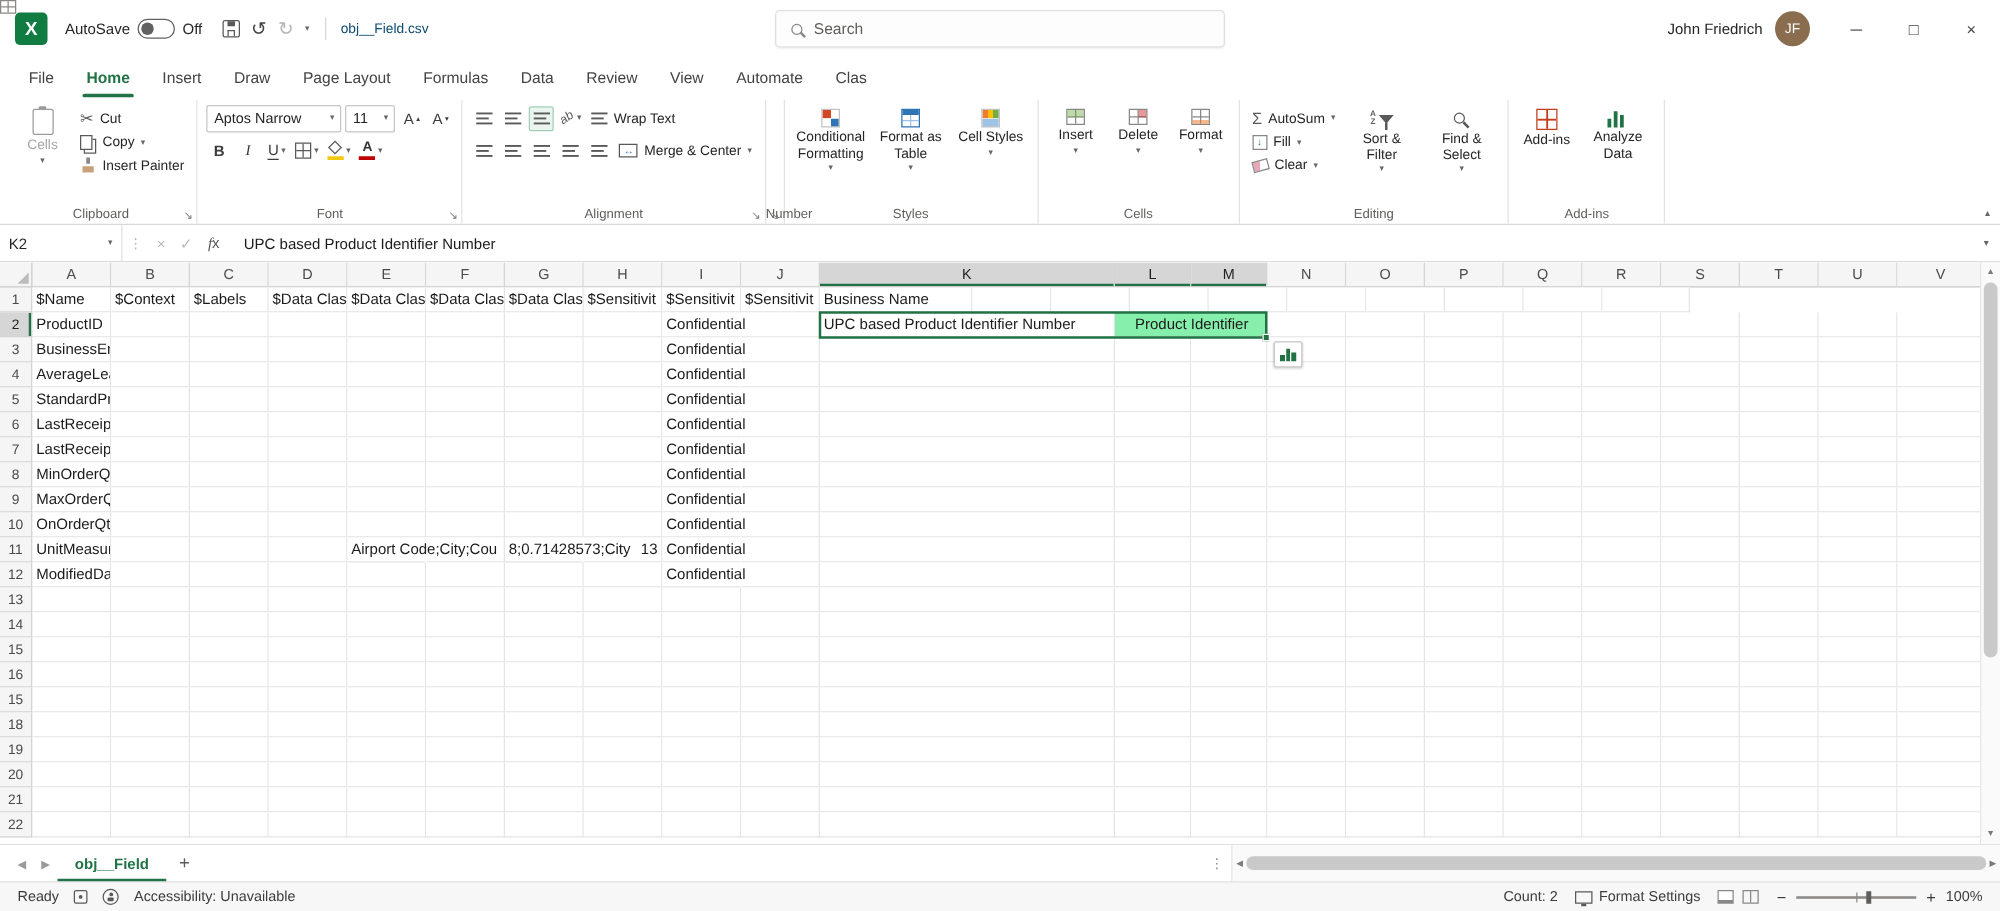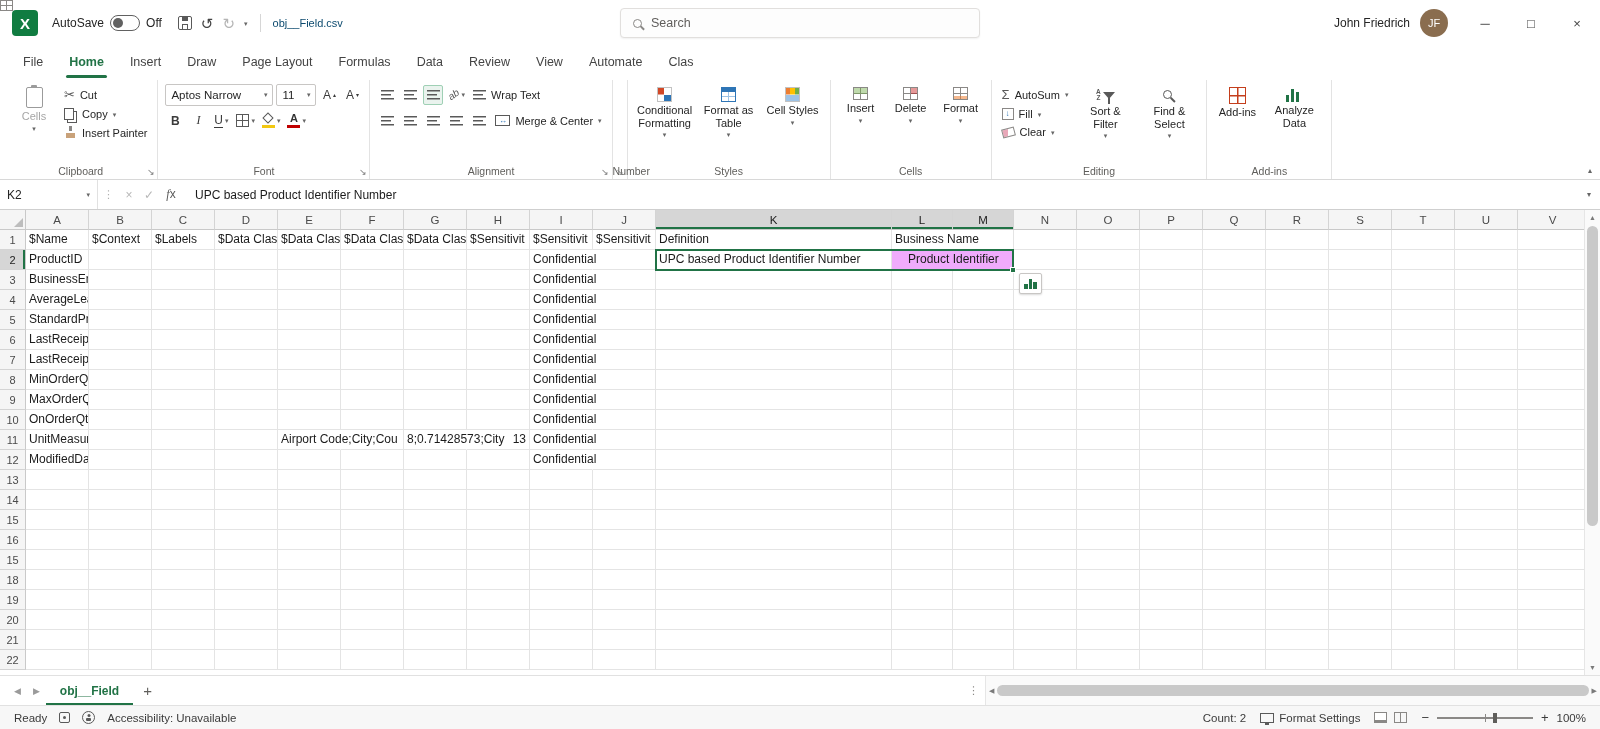--- a/index.html
+++ b/index.html
@@ -119,21 +119,21 @@
 .grid{position:absolute;top:0;left:0;right:16px;bottom:0;overflow:hidden;background:#fff;font-size:12px;color:#1b1b1b;}
 .grow{display:flex;height:20px;flex-wrap:nowrap;width:1590px;}
 .corner{width:26px;flex:none;background:#F5F5F5;border-right:1px solid #C9C9C9;border-bottom:1px solid #C9C9C9;position:relative;}
 .corner::after{content:"";position:absolute;right:2px;bottom:2px;border-left:9px solid transparent;border-bottom:9px solid #BDBDBD;}
 .col-header{flex:none;height:20px;background:#F5F5F5;border-right:1px solid #D4D4D4;border-bottom:1px solid #C9C9C9;display:flex;align-items:center;justify-content:center;font-size:11.5px;color:#4a4a4a;}
 .col-header.hl{background:#D6D6D6;box-shadow:inset 0 -2px 0 #217346;color:#222;}
 .row-header{width:26px;flex:none;background:#F5F5F5;border-right:1px solid #C9C9C9;border-bottom:1px solid #D4D4D4;display:flex;align-items:center;justify-content:center;font-size:11px;color:#4a4a4a;}
 .row-header.hl{background:#D6D6D6;box-shadow:inset -2px 0 0 #217346;color:#222;}
 .cell{flex:none;height:20px;border-right:1px solid #E4E4E4;border-bottom:1px solid #E4E4E4;padding:0 3px;line-height:19px;white-space:nowrap;overflow:hidden;background:#fff;}
 .cell.ov{overflow:visible;border-right-color:transparent;position:relative;z-index:1;}
-.cell.sel{background:#f0abfc;padding-left:16px;}
+.cell.sel{background:#86efac;padding-left:16px;}
 .cell.right{text-align:right;}
 .sel-box{position:absolute;border:2px solid #217346;pointer-events:none;z-index:5;}
 .sel-handle{position:absolute;right:-4px;bottom:-4px;width:6px;height:6px;background:#217346;border:1px solid #fff;}
 .qa-btn{position:absolute;width:23px;height:21px;background:#fff;border:1px solid #c8c6c4;border-radius:2px;z-index:5;display:flex;align-items:center;justify-content:center;box-shadow:0 1px 2px rgba(0,0,0,.15);}
 .qa-icon{width:13px;height:11px;display:flex;align-items:flex-end;gap:1px;}
 .qa-icon i{flex:1;background:#217346;display:block;}
 .qa-icon i:nth-child(1){height:5px;}.qa-icon i:nth-child(2){height:10px;}.qa-icon i:nth-child(3){height:7px;}
 .vscroll{position:absolute;top:0;right:0;bottom:0;width:16px;background:#FAFAFA;border-left:1px solid #E6E6E6;display:flex;flex-direction:column;align-items:center;padding:1px 0;}
 .sarr{font-size:7px;color:#7a7a7a;height:13px;display:flex;align-items:center;flex:none;}
 .vthumb{width:11px;height:300px;background:#C9C9C9;border-radius:6px;margin-top:2px;flex:none;}
@@ -495,21 +495,20 @@
           <div class="cell" style="width: 63px;">$Name</div>
           <div class="cell" style="width: 63px;">$Context</div>
           <div class="cell" style="width: 63px;">$Labels</div>
           <div class="cell" style="width: 63px;">$Data Clas</div>
           <div class="cell" style="width: 63px;">$Data Clas</div>
           <div class="cell" style="width: 63px;">$Data Clas</div>
           <div class="cell" style="width: 63px;">$Data Clas</div>
           <div class="cell" style="width: 63px;">$Sensitivit</div>
           <div class="cell" style="width: 63px;">$Sensitivit</div>
           <div class="cell" style="width: 63px;">$Sensitivit</div>
-          <div class="cell" style="width: 236px;">Definition</div>
           <div class="cell ov" style="width: 61px;">Business Name</div>
           <div class="cell" style="width: 61px;"></div>
           <div class="cell" style="width: 63px;"></div>
           <div class="cell" style="width: 63px;"></div>
           <div class="cell" style="width: 63px;"></div>
           <div class="cell" style="width: 63px;"></div>
           <div class="cell" style="width: 63px;"></div>
           <div class="cell" style="width: 63px;"></div>
           <div class="cell" style="width: 63px;"></div>
           <div class="cell" style="width: 63px;"></div>

